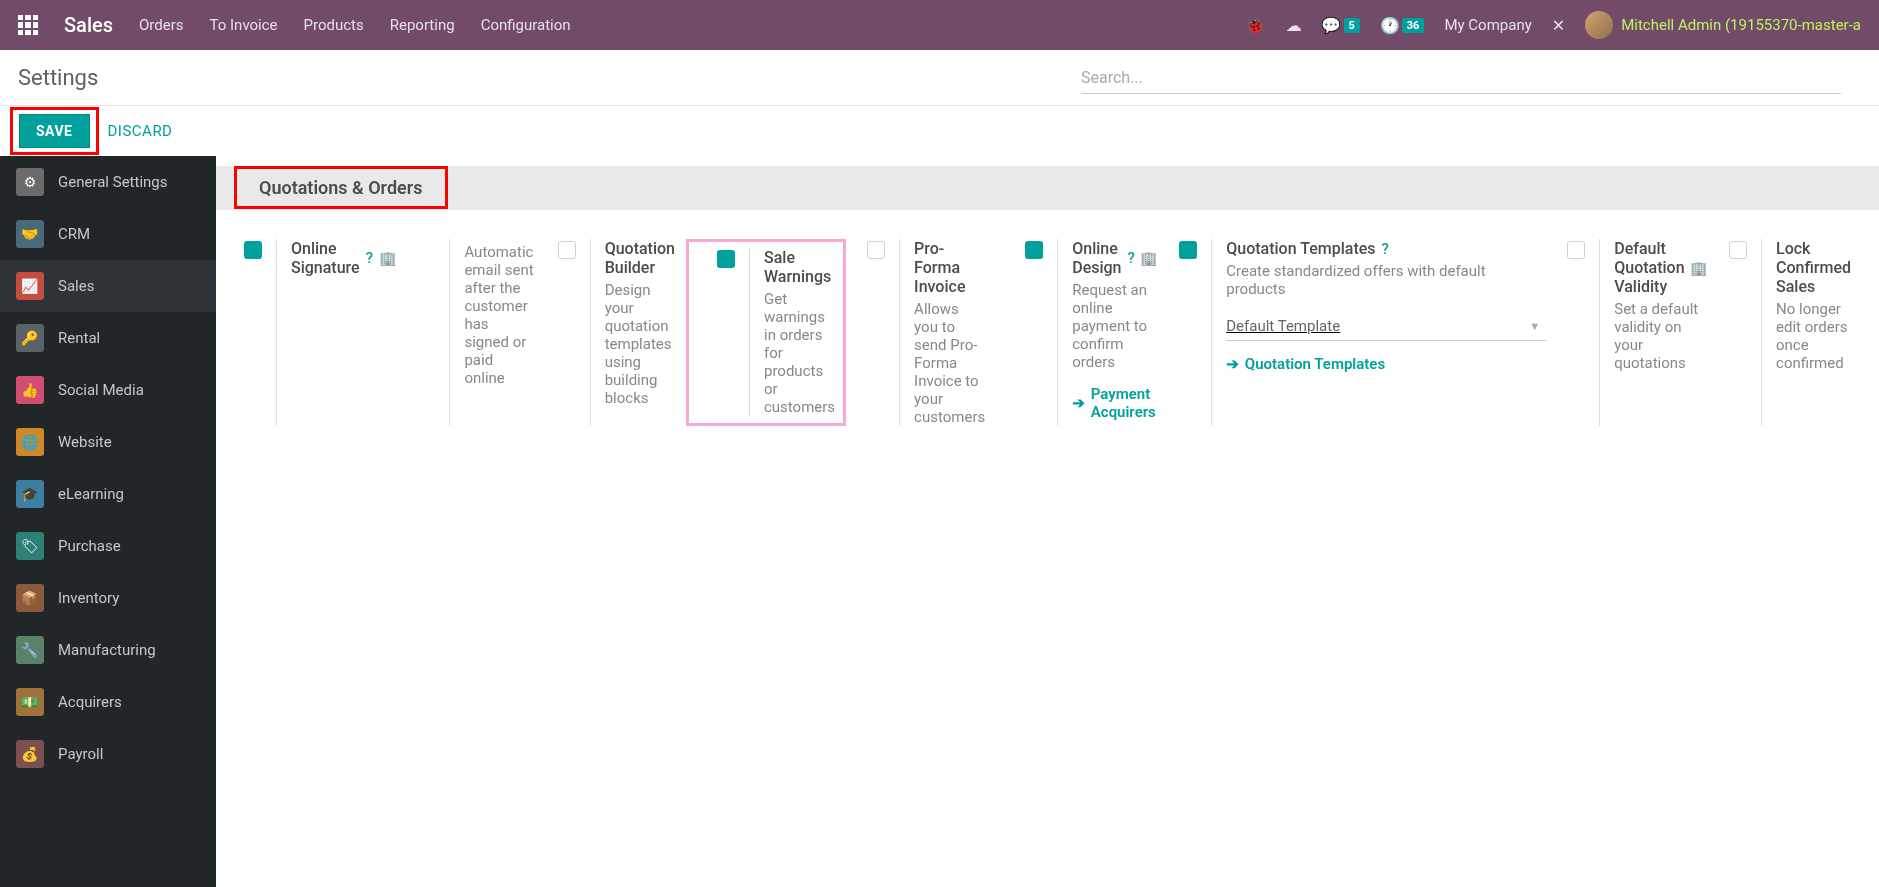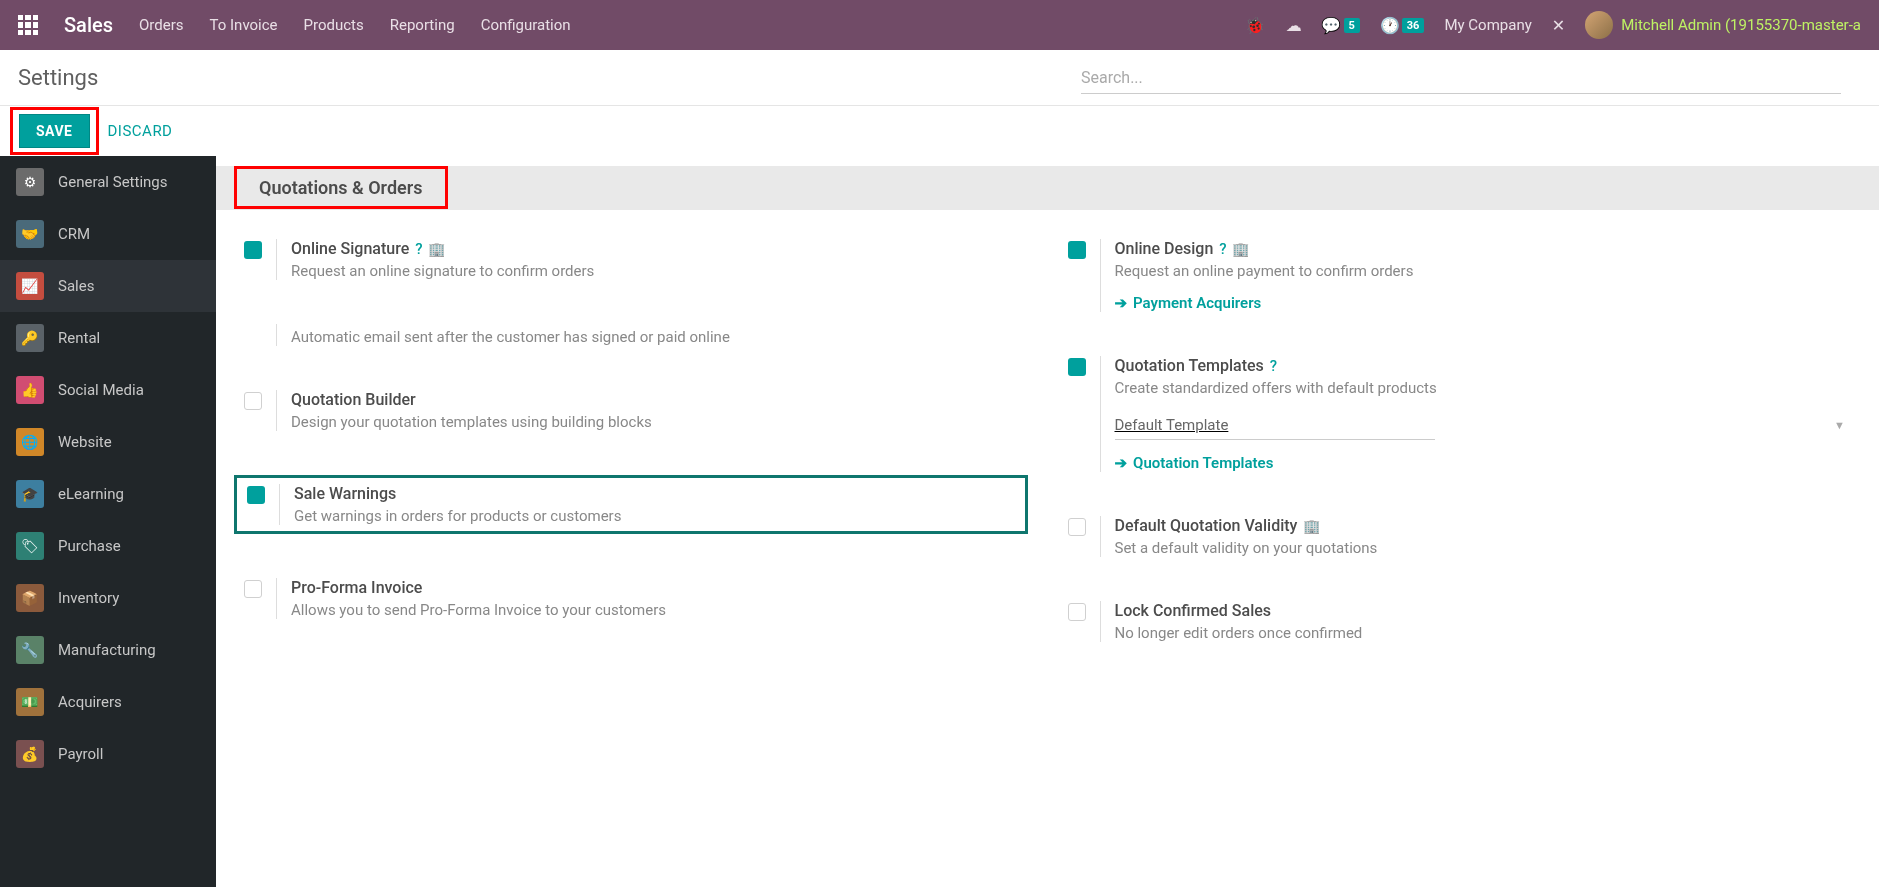--- a/index.html
+++ b/index.html
@@ -54,21 +54,21 @@
 .ic-accounting { background: #a0723c; }
 .ic-payroll { background: #7a5050; }
 
 
 .main { flex: 1; background: #fff; overflow-y: auto; position: relative; }
 .section-header-wrap { border: 3px solid #ff0000; display: inline-block; margin: 10px 12px 0 18px; }
 .section-header { background: #e9e9e9; padding: 8px 22px; font-size: 18px; font-weight: 600; color: #4c4c4c; display: inline-block; }
 .section-bar { background: #e9e9e9; padding: 12px 28px; font-size: 18px; font-weight: 600; color: #4c4c4c; }
 
 .settings-grid { display: flex; padding: 30px 28px 20px; gap: 40px; }
-.col { flex: 1; display: flex; flex-direction: column; gap: 44px; }
+.col { flex: 1; display: flex; gap: 21px; }
 
 .setting-row { display: flex; gap: 14px; }
 .checkbox-col { width: 18px; padding-top: 2px; }
 .checkbox { width: 18px; height: 18px; border-radius: 3px; cursor: pointer; }
 .checkbox.checked { background: #00a09d; }
 .checkbox.unchecked { border: 1.5px solid #d0d0d0; background: #fff; }
 .divider-line { width: 1px; background: #ddd; align-self: stretch; }
 .setting-body { flex: 1; }
 .setting-title { font-size: 16px; color: #4c4c4c; font-weight: 500; display: flex; align-items: center; gap: 6px; }
 .setting-desc { font-size: 15px; color: #888; margin-top: 4px; }
@@ -81,21 +81,21 @@
 .field-value { font-size: 15px; color: #666; border-bottom: 1px solid #ccc; padding-bottom: 2px; min-width: 190px; }
 .ext-link { color: #00a09d; font-size: 15px; cursor: pointer; }
 
 .action-link { color: #00a09d; font-size: 15px; font-weight: 600; margin-top: 14px; cursor: pointer; display: flex; align-items: center; gap: 6px; }
 .arrow-right { color: #00a09d; }
 
 .select-wrap { position: relative; margin-top: 14px; text-decoration: underline; }
 .select-field { width: 320px; padding: 5px 0; border: none; border-bottom: 1px solid #ccc; font-size: 15px; color: #666; background: transparent; cursor: pointer; }
 .select-caret { position: absolute; right: 6px; top: 8px; color: #aaa; font-size: 11px; }
 
-.highlight-box { border: 3px solid #0f766e; padding: 6px 8px 6px 0; margin-left: -10px; }
+.highlight-box { border: 3px solid #f9a8d4; padding: 6px 8px 6px 18px; margin-left: -10px; }
 .highlight-box .setting-row { padding-left: 10px; }
 
 .no-check .checkbox-col { width: 18px; }
 </style>
 </head>
 <body>
 
 <div class="navbar">
   <div class="nav-left">
     <div class="apps-icon">
@@ -213,21 +213,20 @@
           <div class="checkbox-col">
               <div class="checkbox checked"></div>
             </div>
           <div class="divider-line"></div>
           <div class="setting-body">
             <div class="setting-title">
                 <span>Online Signature</span>
                 <span class="help-icon">?</span>
                 <span class="building-icon">🏢</span>
               </div>
-            <div class="setting-desc">Request an online signature to confirm orders</div>
           </div>
         </div>
 
         <div class="setting-row no-check">
           <div class="checkbox-col"></div>
           <div class="divider-line"></div>
           <div class="setting-body">
             <div class="setting-desc">Automatic email sent after the customer has signed or paid online</div>
           </div>
         </div>

